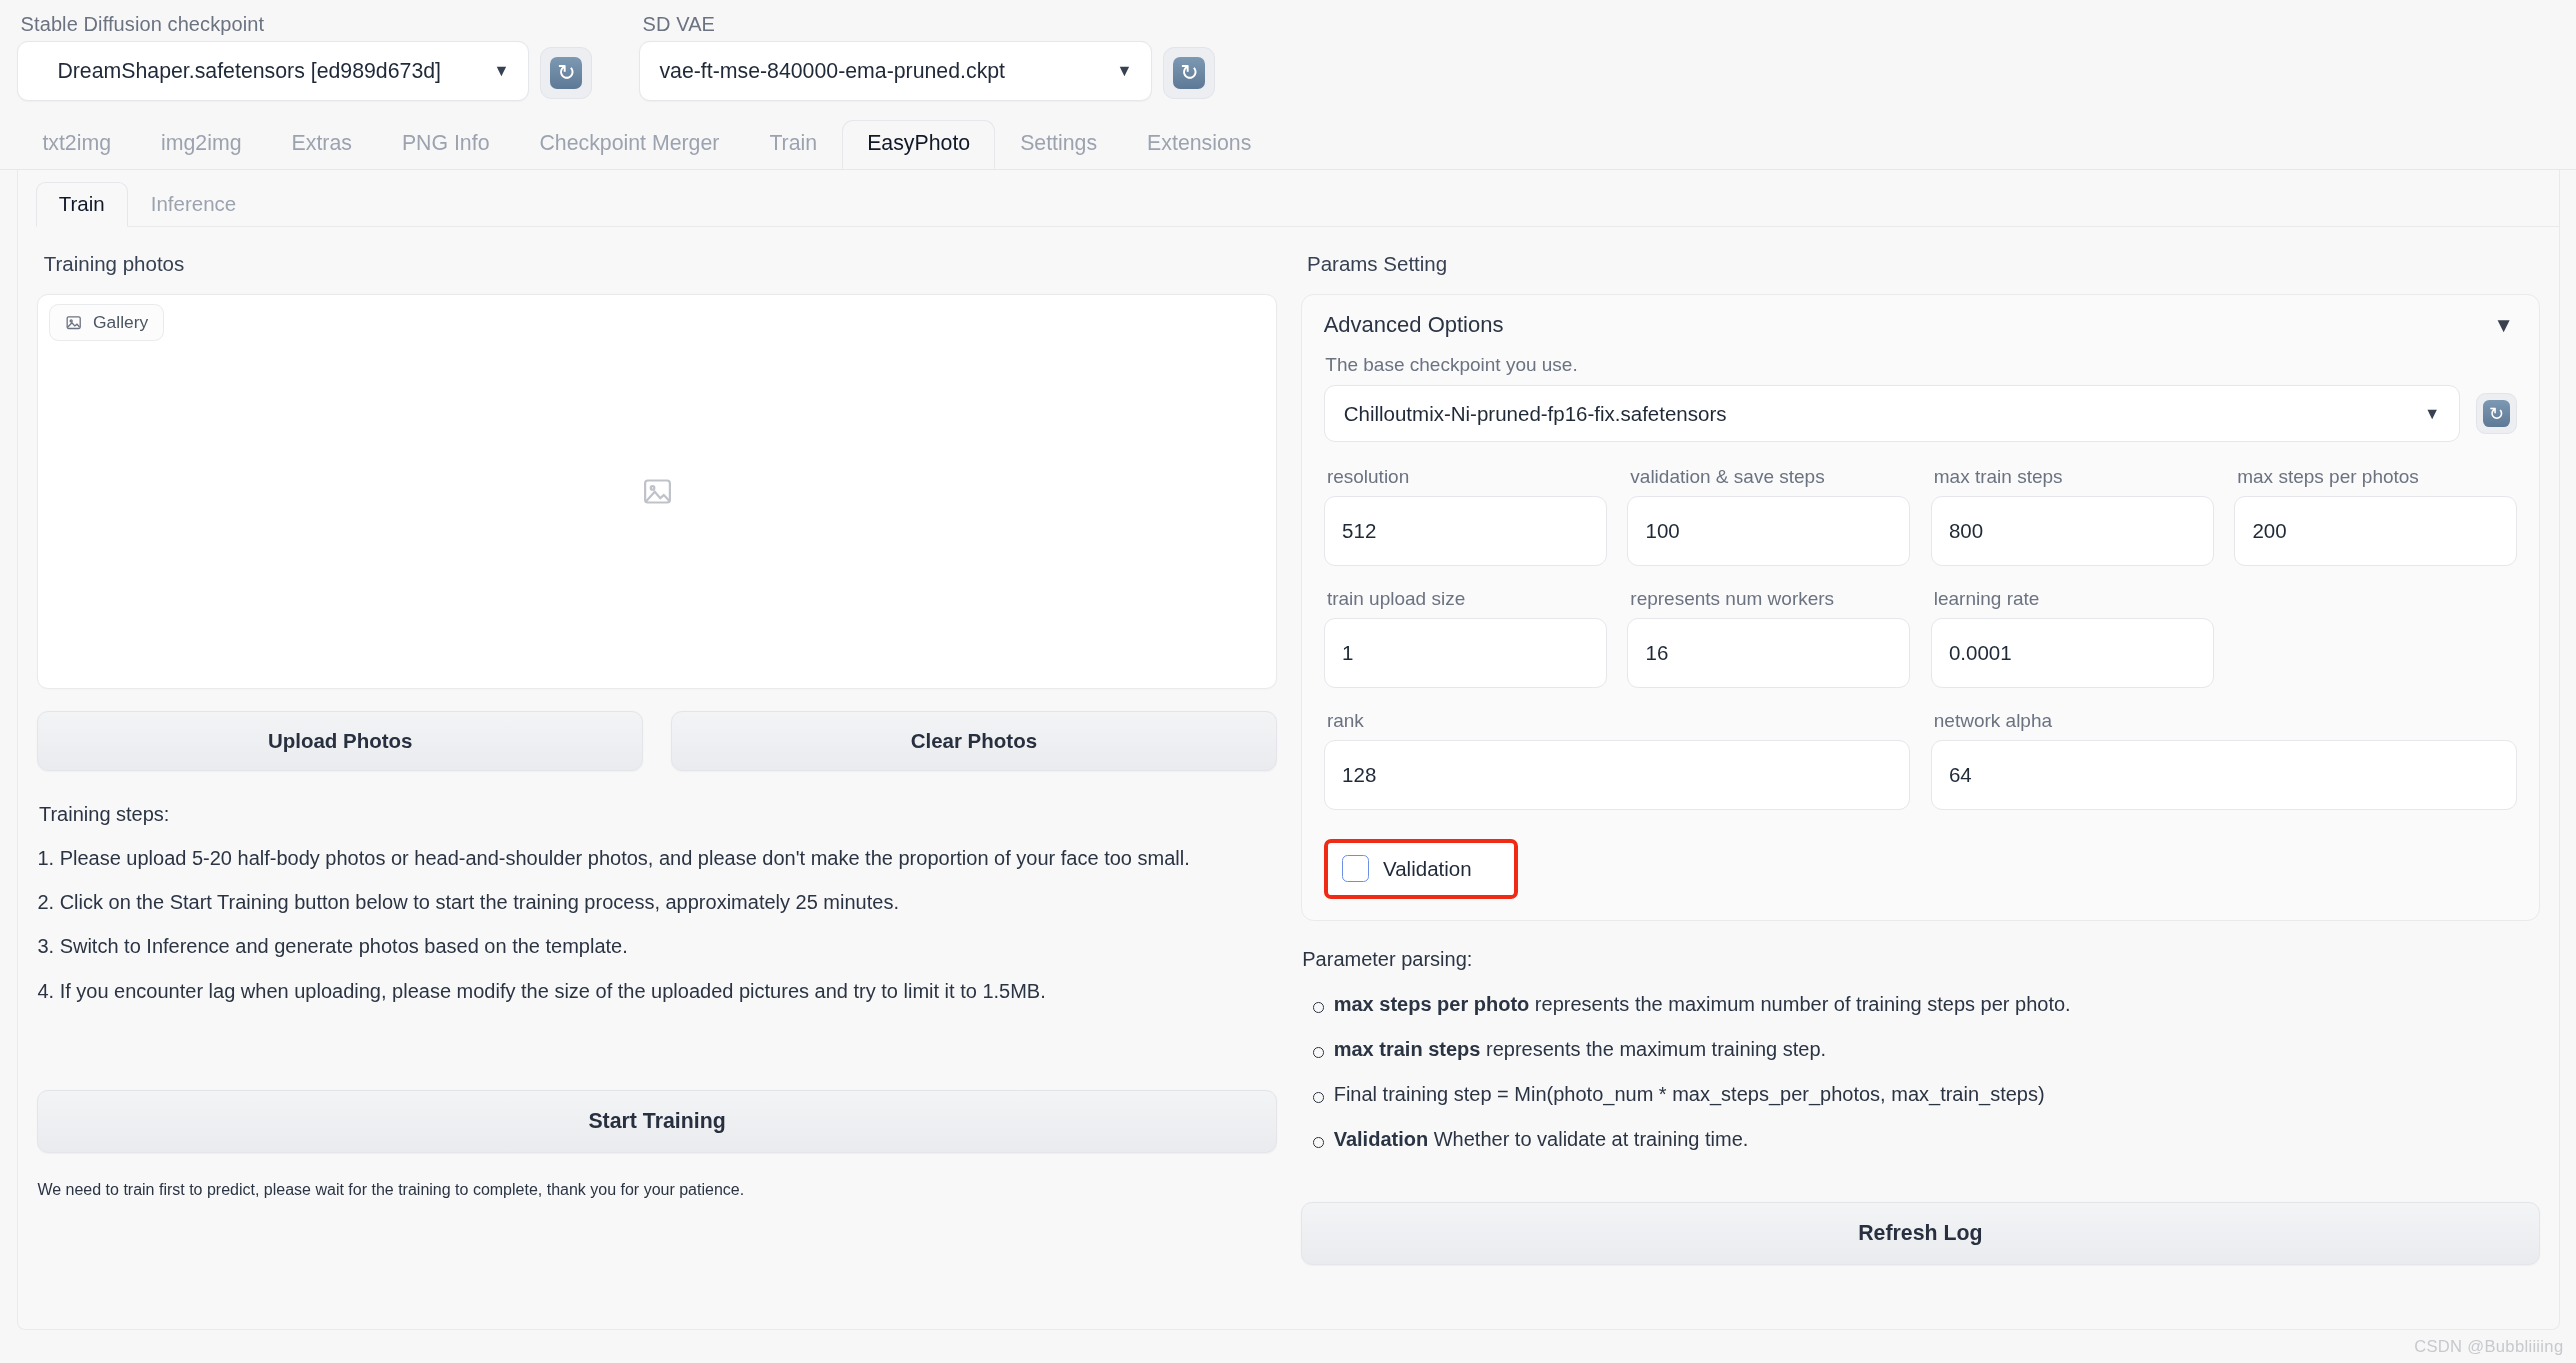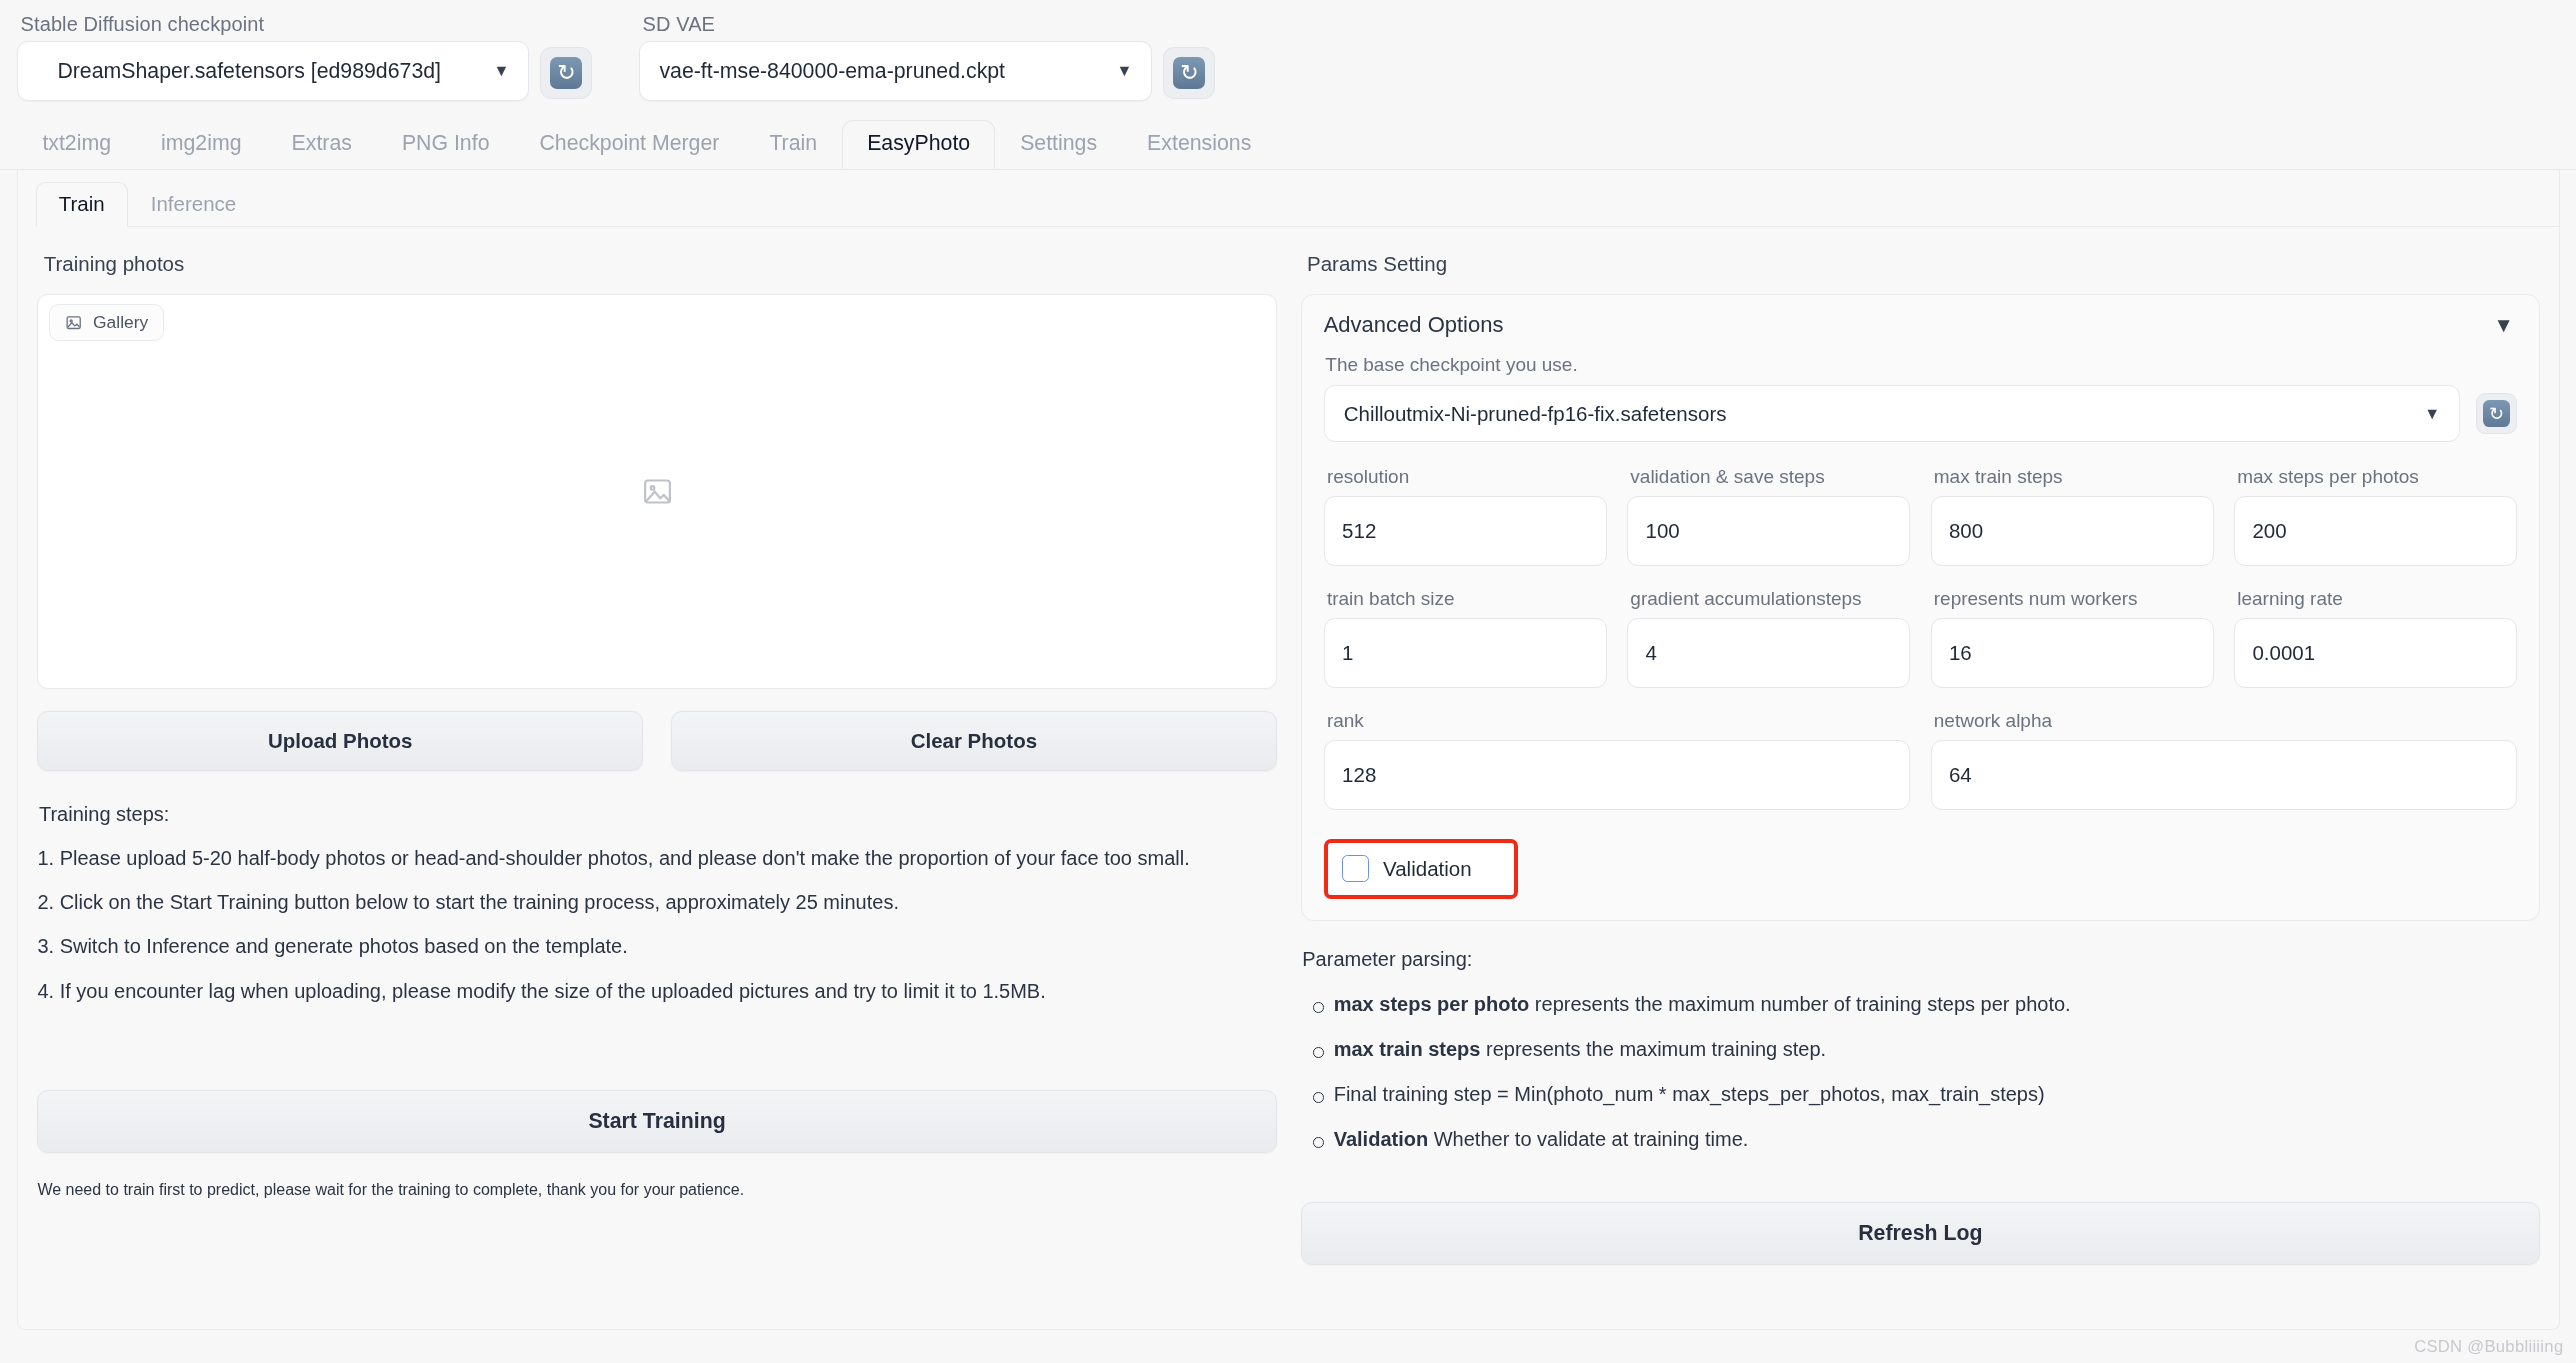--- a/index.html
+++ b/index.html
@@ -296,26 +296,22 @@
               <div class="pfield-label">max train steps</div>
               <div class="pinput">800</div>
             </div>
             <div class="pfield">
               <div class="pfield-label">max steps per photos</div>
               <div class="pinput">200</div>
             </div>
           </div>
         <div class="pgrid row2" id="pgrid2">
             <div class="pfield">
-              <div class="pfield-label">train batch size</div>
+              <div class="pfield-label">train upload size</div>
               <div class="pinput">1</div>
-            </div>
-            <div class="pfield">
-              <div class="pfield-label">gradient accumulationsteps</div>
-              <div class="pinput">4</div>
             </div>
             <div class="pfield">
               <div class="pfield-label">represents num workers</div>
               <div class="pinput">16</div>
             </div>
             <div class="pfield">
               <div class="pfield-label">learning rate</div>
               <div class="pinput">0.0001</div>
             </div>
           </div>

